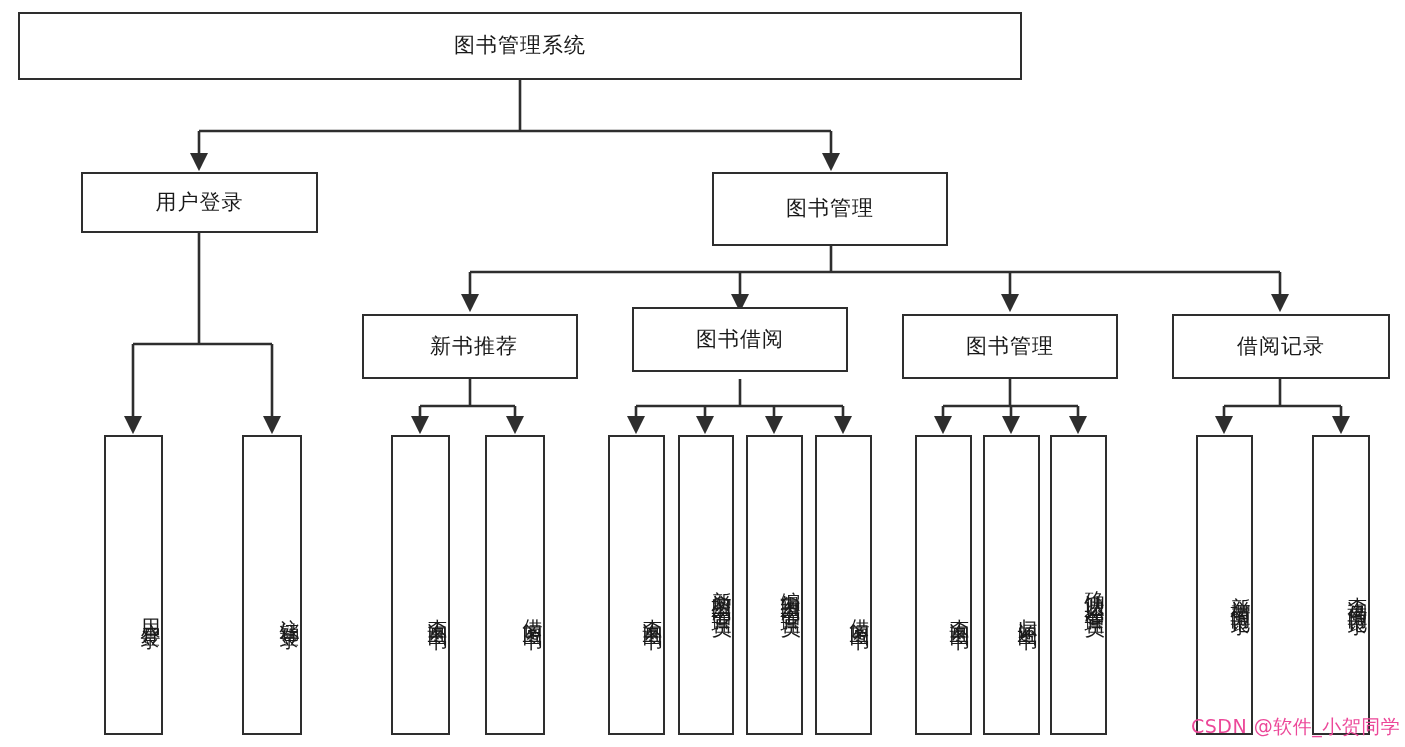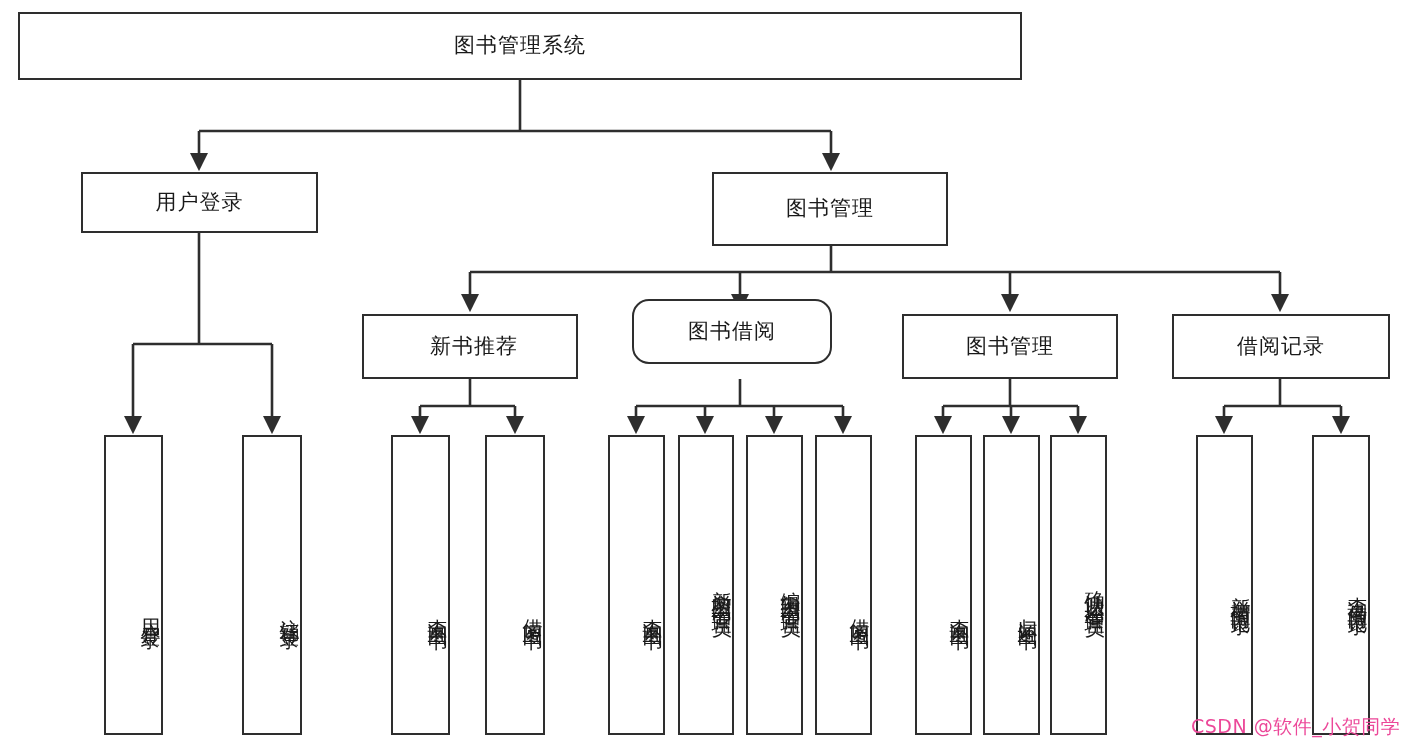--- a/index.html
+++ b/index.html
@@ -132,21 +132,21 @@
   <div class="node horiz" style="left:81px; top:172px; width:237px; height:61px;">
     <span>用户登录</span>
   </div>
   <div class="node horiz" style="left:712px; top:172px; width:236px; height:74px;">
     <span>图书管理</span>
   </div>
 
   <div class="node horiz" style="left:362px; top:314px; width:216px; height:65px;padding-left:8px;">
     <span>新书推荐</span>
   </div>
-  <div class="node horiz" style="left:632px; top:299px; width:200px; height:65px;border-radius:17px;">
+  <div class="node horiz" style="left:632px; top:307px; width:216px; height:65px;">
     <span>图书借阅</span>
   </div>
   <div class="node horiz" style="left:902px; top:314px; width:216px; height:65px;">
     <span>图书管理</span>
   </div>
   <div class="node horiz" style="left:1172px; top:314px; width:218px; height:65px;">
     <span>借阅记录</span>
   </div>
 
   <div class="node vert mid-text" style="left:104px; top:435px; width:59px; height:300px;">

